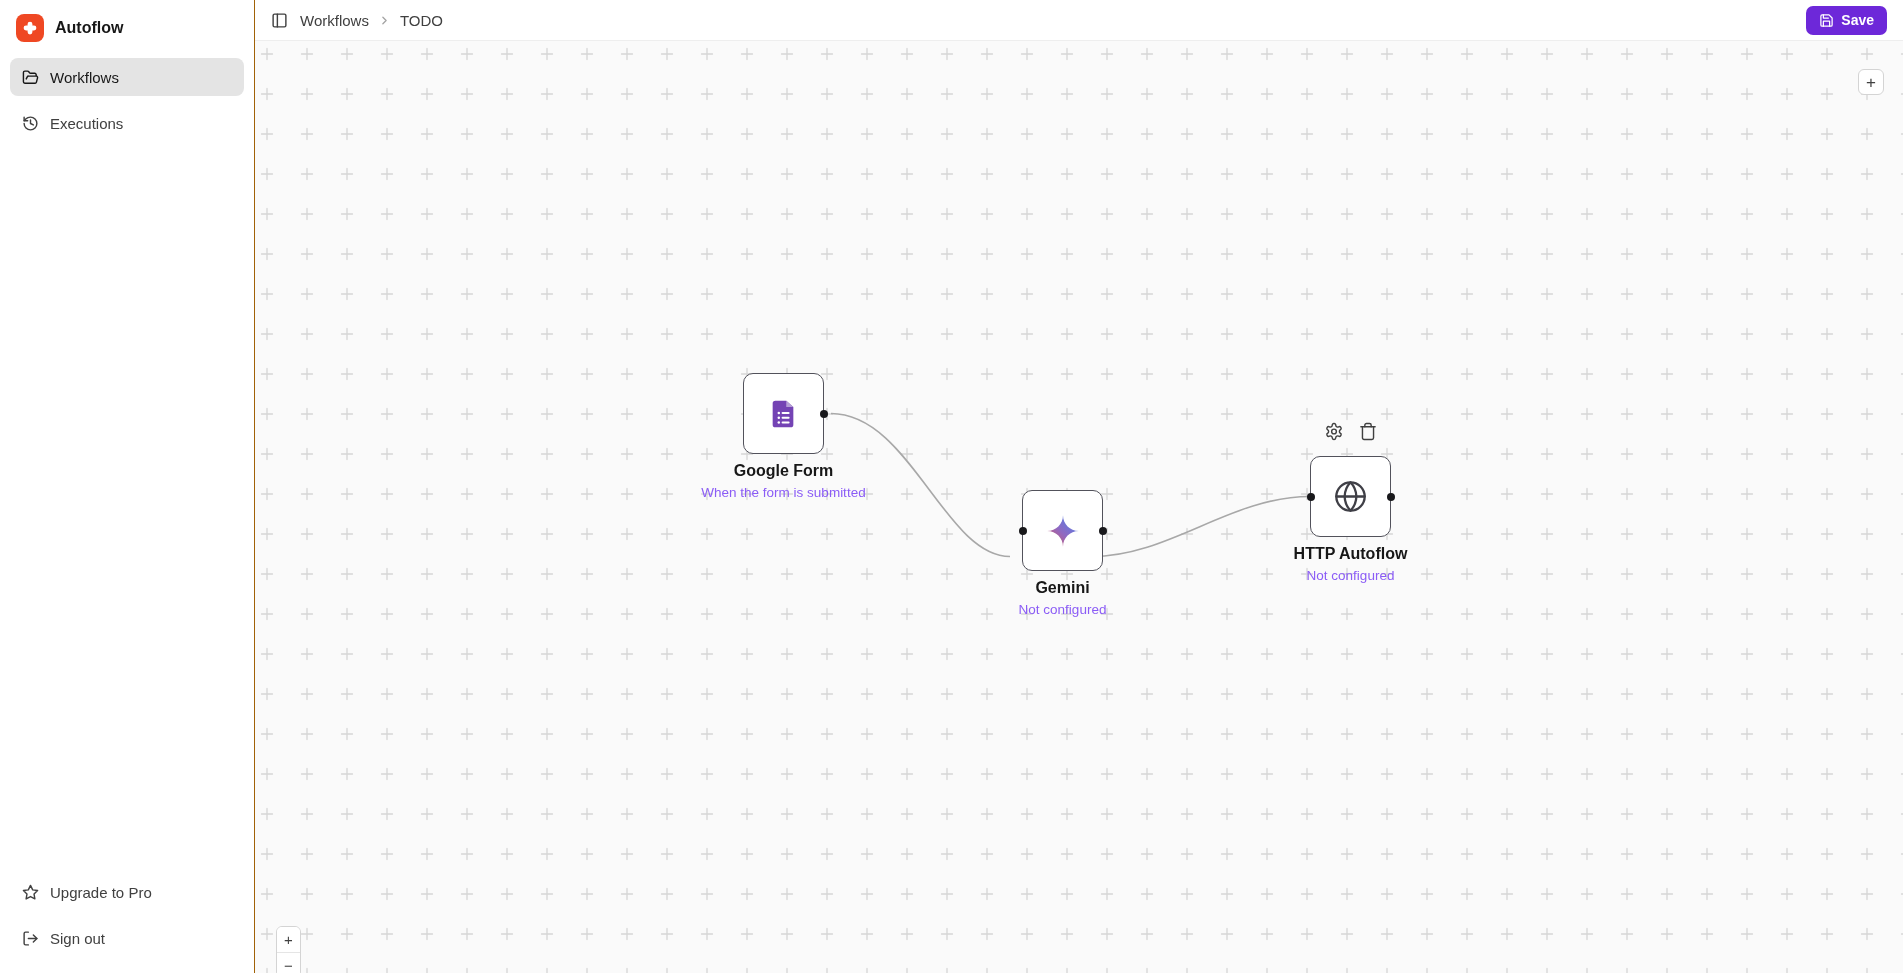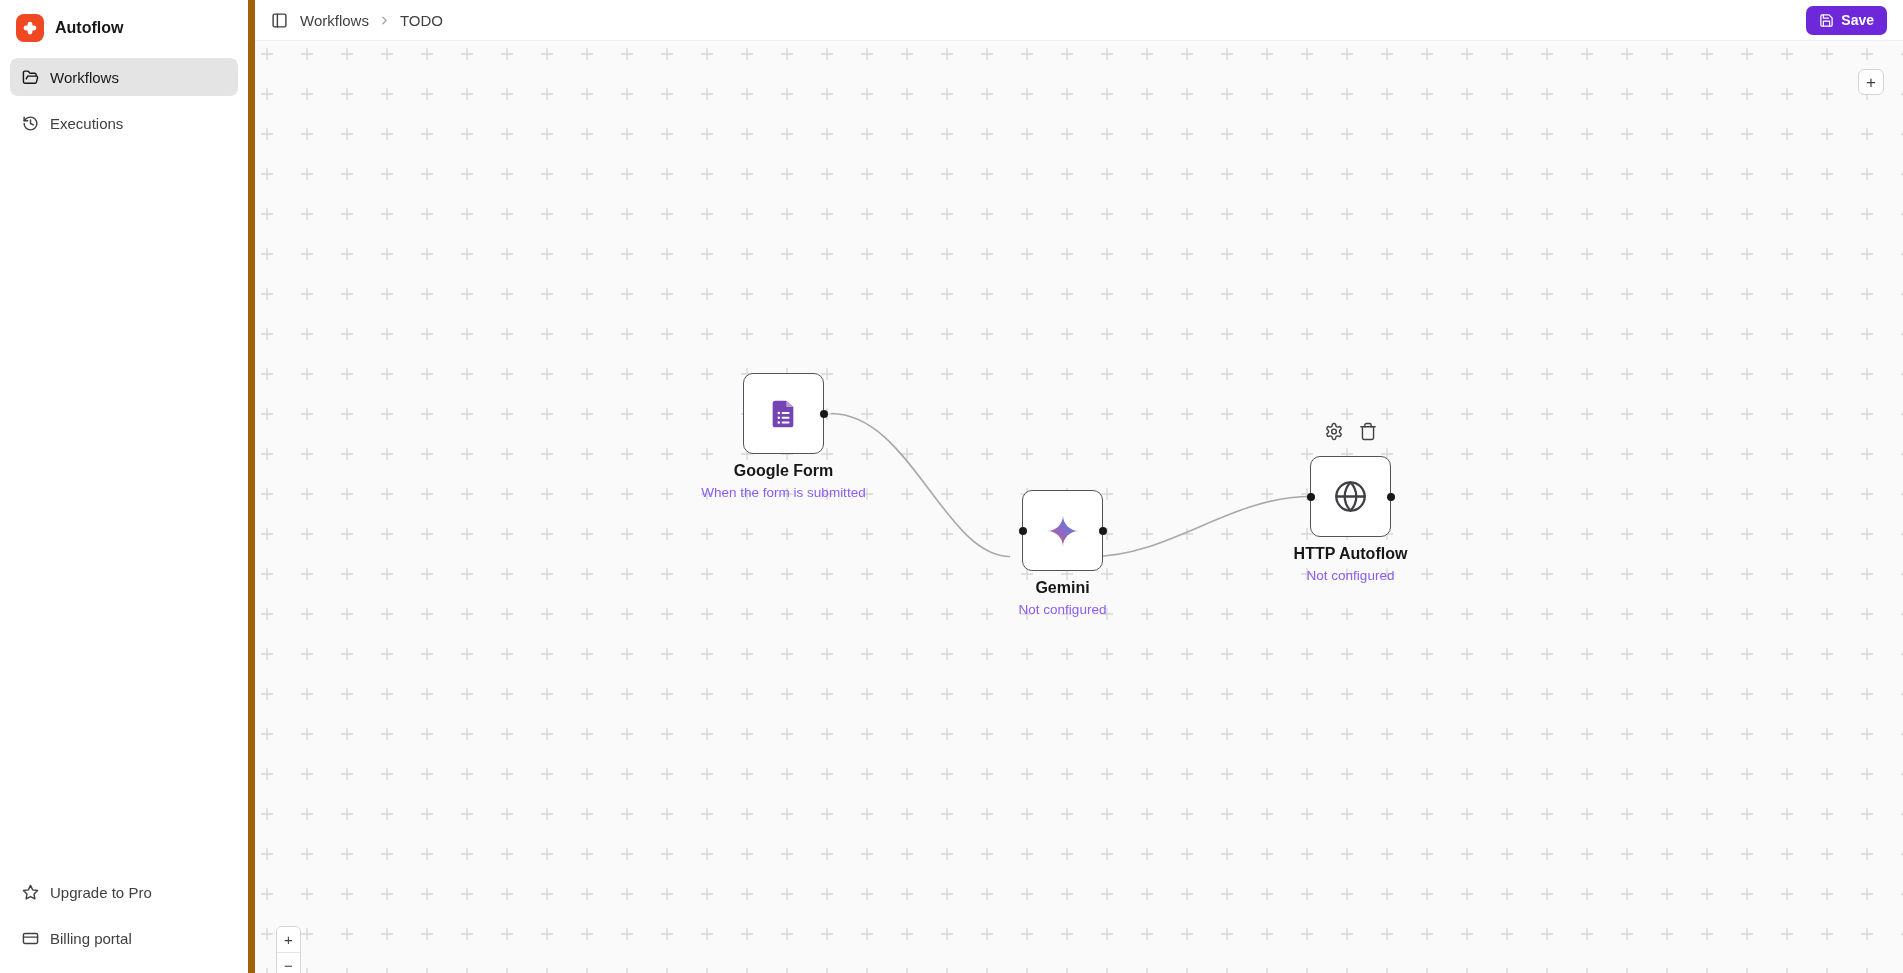--- a/index.html
+++ b/index.html
@@ -1,20 +1,20 @@
 <!DOCTYPE html>
 <html><head>
 <meta charset="utf-8">
 <style>
   * { margin:0; padding:0; box-sizing:border-box; }
   html, body { width:1903px; height:973px; overflow:hidden; font-family:"Liberation Sans", sans-serif; background:#fff; }
   .app { display:flex; width:100%; height:100%; }
 
   
-  .sidebar { width:255px; height:100%; background:#fff; border-right:7px solid #a16207; display:flex; flex-direction:column; padding:10px 10px 16px; }
+  .sidebar { width:255px; height:100%; background:#fff; border-right:1px solid #a16207; display:flex; flex-direction:column; padding:10px 10px 16px; }
   .logo-row { display:flex; align-items:center; gap:11px; padding:4px 6px 16px; }
   .logo-badge { width:28px; height:28px; border-radius:8px; background:#ef4823; display:flex; align-items:center; justify-content:center; flex:0 0 auto; }
   .app-name { font-weight:bold; font-size:16px; color:#171717; }
   .nav { display:flex; flex-direction:column; gap:8px; }
   .nav-item { display:flex; align-items:center; gap:11px; height:38px; padding:0 12px; border-radius:8px; color:#404040; font-size:15px; font-weight:500; cursor:pointer; }
   .nav-item.active { background:#e4e4e4; color:#171717; }
   .sidebar-spacer { flex:1; }
   .icon { display:inline-flex; flex:0 0 auto; }
   svg.stroke { fill:none; stroke:currentColor; stroke-width:2; stroke-linecap:round; stroke-linejoin:round; }
 
@@ -90,25 +90,26 @@
         <span class="icon">
           <svg class="stroke" width="17" height="17" viewBox="0 0 24 24">
               <polygon points="12 2 15.09 8.26 22 9.27 17 14.14 18.18 21.02 12 17.77 5.82 21.02 7 14.14 2 9.27 8.91 8.26"></polygon>
             </svg>
         </span>
         <span>Upgrade to Pro</span>
       </div>
       <div class="nav-item">
         <span class="icon">
           <svg class="stroke" width="17" height="17" viewBox="0 0 24 24">
-              <rect x="2" y="5" width="20" height="14" rx="2"></rect>
-              <line x1="2" y1="10" x2="22" y2="10"></line>
-            </svg>
-        </span>
-        <span>Billing portal</span>
+              <path d="M9 21H5a2 2 0 0 1-2-2V5a2 2 0 0 1 2-2h4"></path>
+              <polyline points="16 17 21 12 16 7"></polyline>
+              <line x1="21" y1="12" x2="9" y2="12"></line>
+            </svg>
+        </span>
+        <span>Sign out</span>
       </div>
     </nav>
   </aside>
 
   <div class="main">
 
     <header class="topbar">
       <span class="panel-toggle">
         <svg class="stroke" width="17" height="17" viewBox="0 0 24 24">
             <rect x="3" y="3" width="18" height="18" rx="2"></rect>

